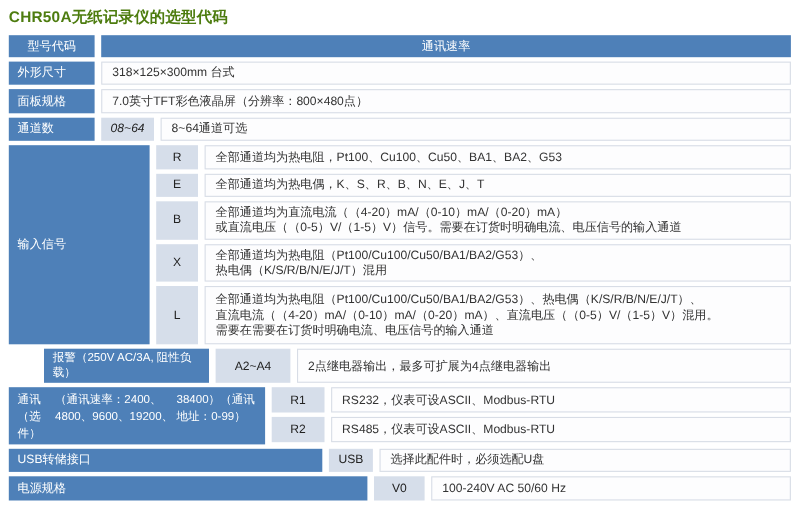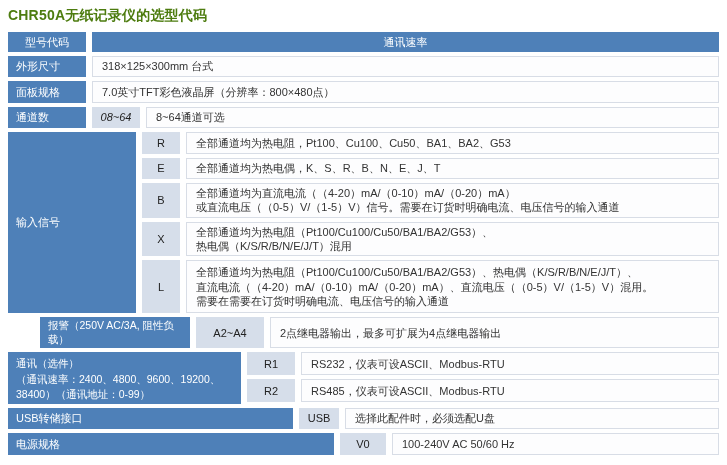--- a/index.html
+++ b/index.html
@@ -44,21 +44,21 @@
   .h-std{min-height:21px;}
   .h-2line{min-height:31px;}
   .h-2lineX{min-height:33px;}
   .h-3line{min-height:53px;}
   .h-comm{min-height:23px;}
   
   .section{display:flex;gap:6px;align-items:stretch;}
   .section-rows{flex:1;display:flex;flex-direction:column;gap:4px;}
   .section-label{align-items:flex-start;flex-direction:column;justify-content:center;}
   .comm-label{
-    align-items:flex-start;justify-content:flex-start;flex-direction:column;
+    align-items:flex-start;justify-content:flex-start;flex-direction:row;
     padding-top:4px;font-size:10.5px;line-height:1.45;
   }
   .comm-label span{display:block;}
   .alarm-font{font-size:10.5px;}
 </style>
 </head>
 <body>
 
 <div class="page-title">CHR50A无纸记录仪的选型代码</div>
 

